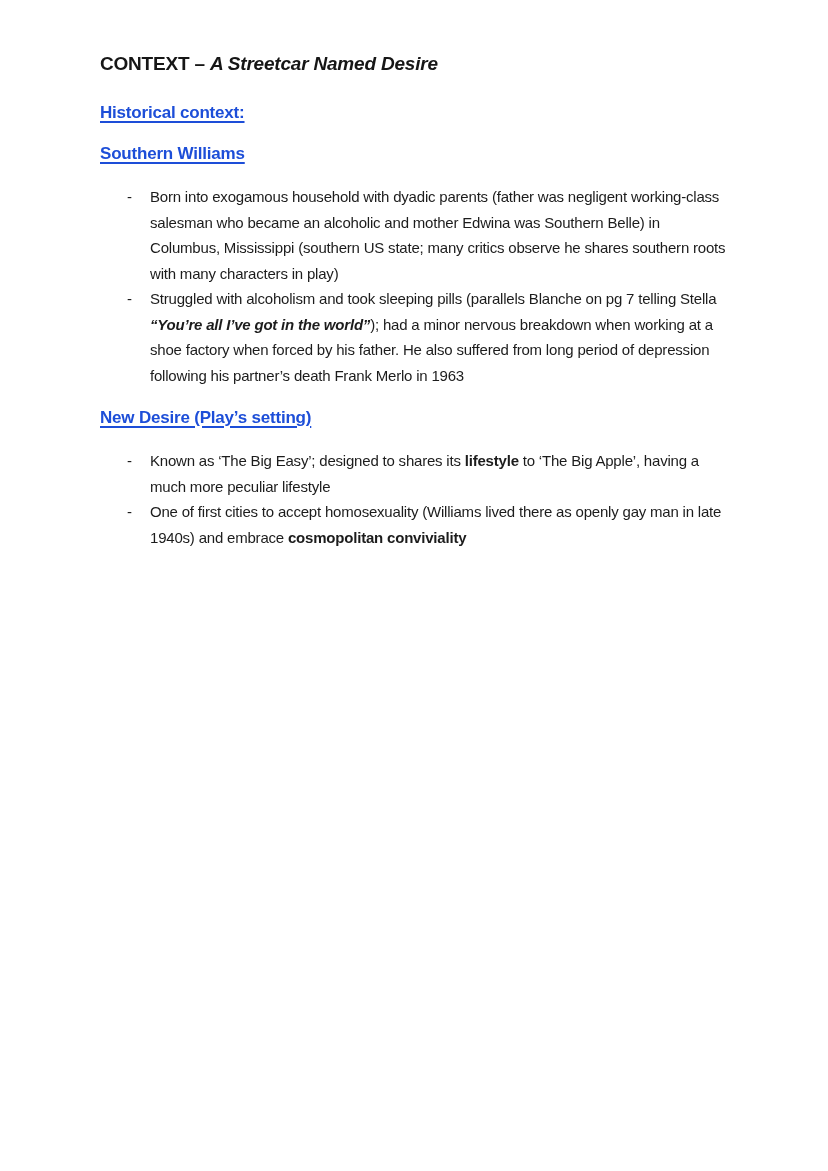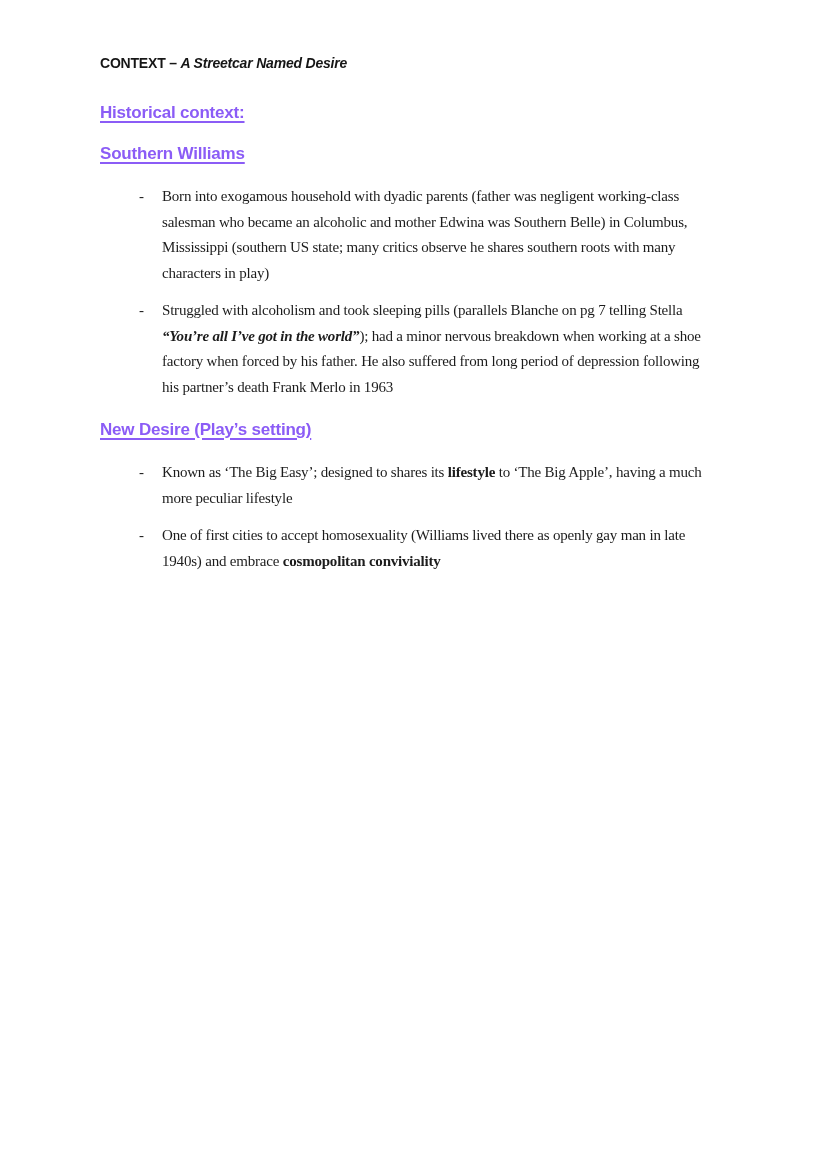--- a/index.html
+++ b/index.html
@@ -14,50 +14,49 @@
     box-sizing: border-box;
     background: #ffffff;
     padding: 52px 100px 40px 100px;
     font-family: "Liberation Sans", sans-serif;
     color: #1c1c1c;
     font-size: 15px;
     line-height: 25.5px;
     letter-spacing: -0.2px;
   }
   .doc-title {
-    font-size: 14px;
+    font-size: 19px;
     font-weight: 700;
     line-height: 23px;
     margin: 0 0 27px 0;
     color: #161616;
   }
   .doc-title .title-play {
     font-style: italic;
     font-weight: 700;
   }
   .section-heading {
     font-size: 17px;
     font-weight: 700;
     line-height: 22px;
     margin: 0 0 19px 0;
     text-decoration: underline;
     text-decoration-thickness: 1.5px;
     text-underline-offset: 3px;
-    color: #8b5cf6;
+    color: #1d4ed8;
   }
   ul.bullet-list {
     list-style: none;
     margin: 0 0 19px 0;
     padding: 0 0 0 27px;
   }
   ul.bullet-list li {
     position: relative;
     padding-left: 23px;
-    margin: 12px;
-    font-family: Liberation Serif, serif;
+    margin: 0;
   }
   ul.bullet-list li::before {
     content: "-";
     position: absolute;
     left: 0;
     top: 0;
   }
   .seg-normal { font-weight: 400; font-style: normal; }
   .seg-bold { font-weight: 700; font-style: normal; }
   .seg-bolditalic { font-weight: 700; font-style: italic; }

